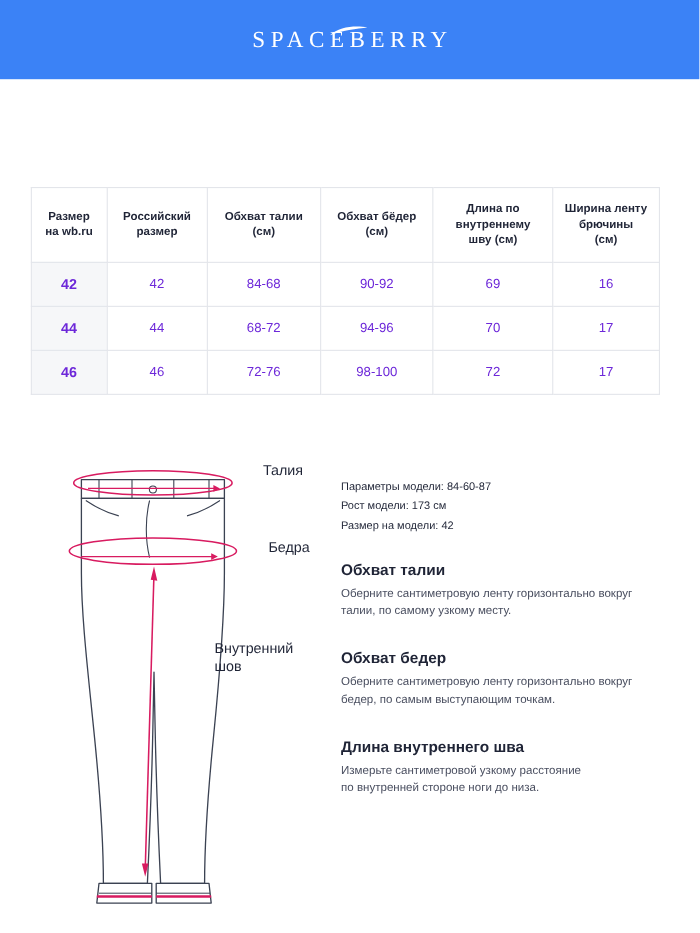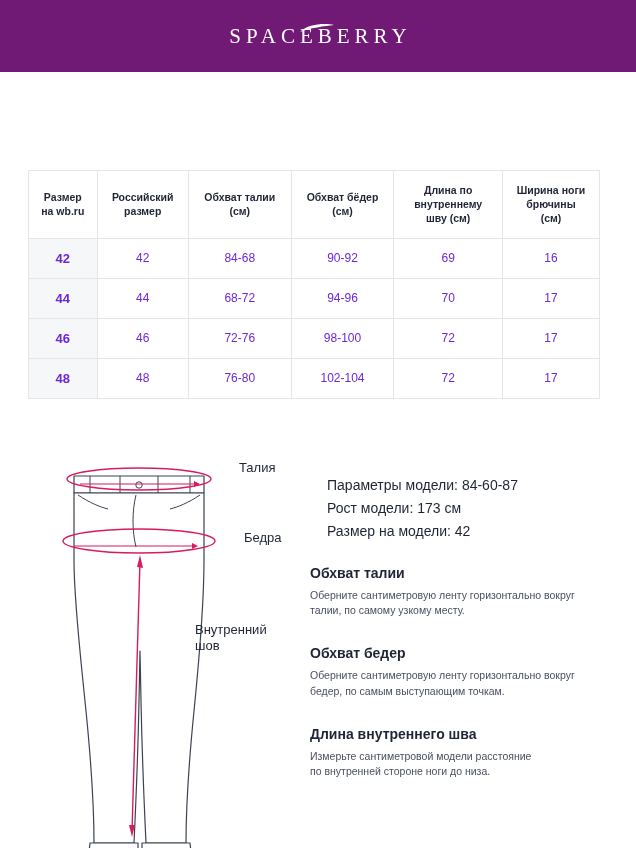--- a/index.html
+++ b/index.html
@@ -11,21 +11,21 @@
     height: 848px;
     background: #ffffff;
     font-family: "Liberation Sans", sans-serif;
     color: #1f2436;
     overflow: hidden;
   }
 
   
   .header {
     height: 72px;
-    background: #701a75;
+    background: #3b82f6;
     display: flex;
     align-items: center;
     justify-content: center;
     position: relative;
   }
   .brand {
     color: #ffffff;
     font-family: "Liberation Serif", serif;
     font-size: 21px;
     letter-spacing: 5px;
@@ -94,24 +94,23 @@
     width: 272px;
     position: relative;
   }
   .text-col {
     flex: 1;
     padding-left: 10px;
     padding-top: 26px;
   }
 
   .model-line {
-    font-size: 14px;
+    font-size: 10px;
     color: #1f2436;
     margin-bottom: 7px;
-    margin-left: 17px;
   }
   .model-line:last-of-type { margin-bottom: 0; }
 
   .sec {
     margin-top: 26px;
   }
   .sec-title {
     font-size: 14px;
     font-weight: 700;
     color: #1f2436;
@@ -160,21 +159,21 @@
         <th class="col-w4">
           <span>Обхват бёдер</span><br>
           <span>(см)</span>
         </th>
         <th class="col-w5">
           <span>Длина по</span><br>
           <span>внутреннему</span><br>
           <span>шву (см)</span>
         </th>
         <th class="col-w6">
-          <span>Ширина ноги</span><br>
+          <span>Ширина ленту</span><br>
           <span>брючины</span><br>
           <span>(см)</span>
         </th>
       </tr>
     </thead>
     <tbody>
       <tr>
         <td class="first-col">42</td>
         <td>42</td>
         <td>84-68</td>
@@ -191,28 +190,20 @@
         <td>17</td>
       </tr>
       <tr>
         <td class="first-col">46</td>
         <td>46</td>
         <td>72-76</td>
         <td>98-100</td>
         <td>72</td>
         <td>17</td>
       </tr>
-      <tr>
-        <td class="first-col">48</td>
-        <td>48</td>
-        <td>76-80</td>
-        <td>102-104</td>
-        <td>72</td>
-        <td>17</td>
-      </tr>
     </tbody>
   </table>
 </div>
 
 <div class="lower">
 
   <div class="fig-col">
     <svg class="pants" width="272" height="440" viewBox="0 0 272 440">
       <g fill="none" stroke="#3b4252" stroke-width="1.2" stroke-linejoin="round">
 
@@ -282,18 +273,18 @@
       <div class="sec-title">Обхват бедер</div>
       <div class="sec-body">
         <span>Оберните сантиметровую ленту горизонтально вокруг</span><br>
         <span>бедер, по самым выступающим точкам.</span>
       </div>
     </div>
 
     <div class="sec">
       <div class="sec-title">Длина внутреннего шва</div>
       <div class="sec-body">
-        <span>Измерьте сантиметровой модели расстояние</span><br>
+        <span>Измерьте сантиметровой узкому расстояние</span><br>
         <span>по внутренней стороне ноги до низа.</span>
       </div>
     </div>
   </div>
 </div>
 
 </body></html>

